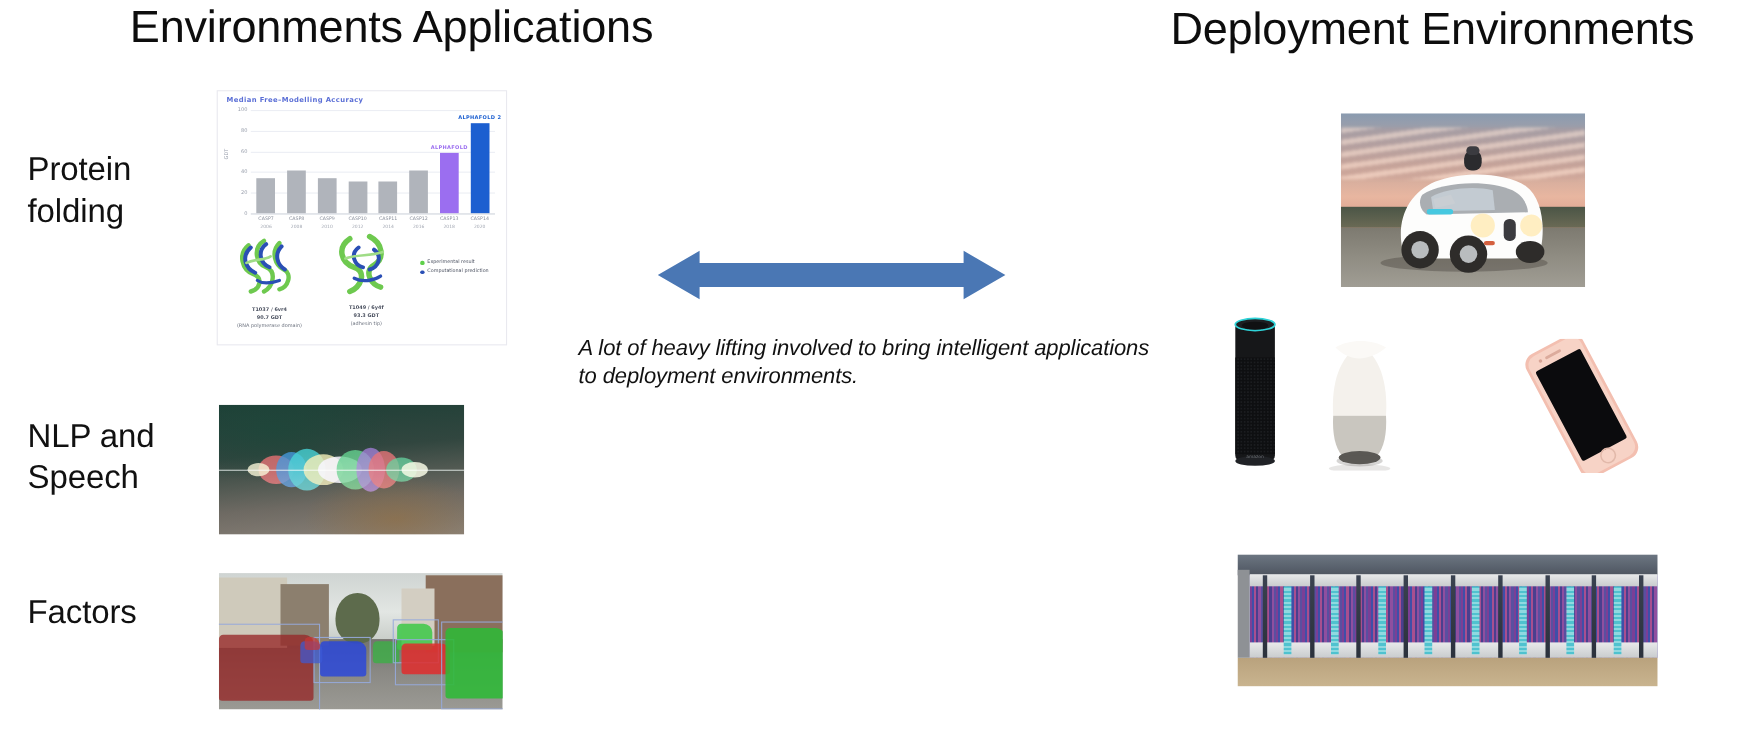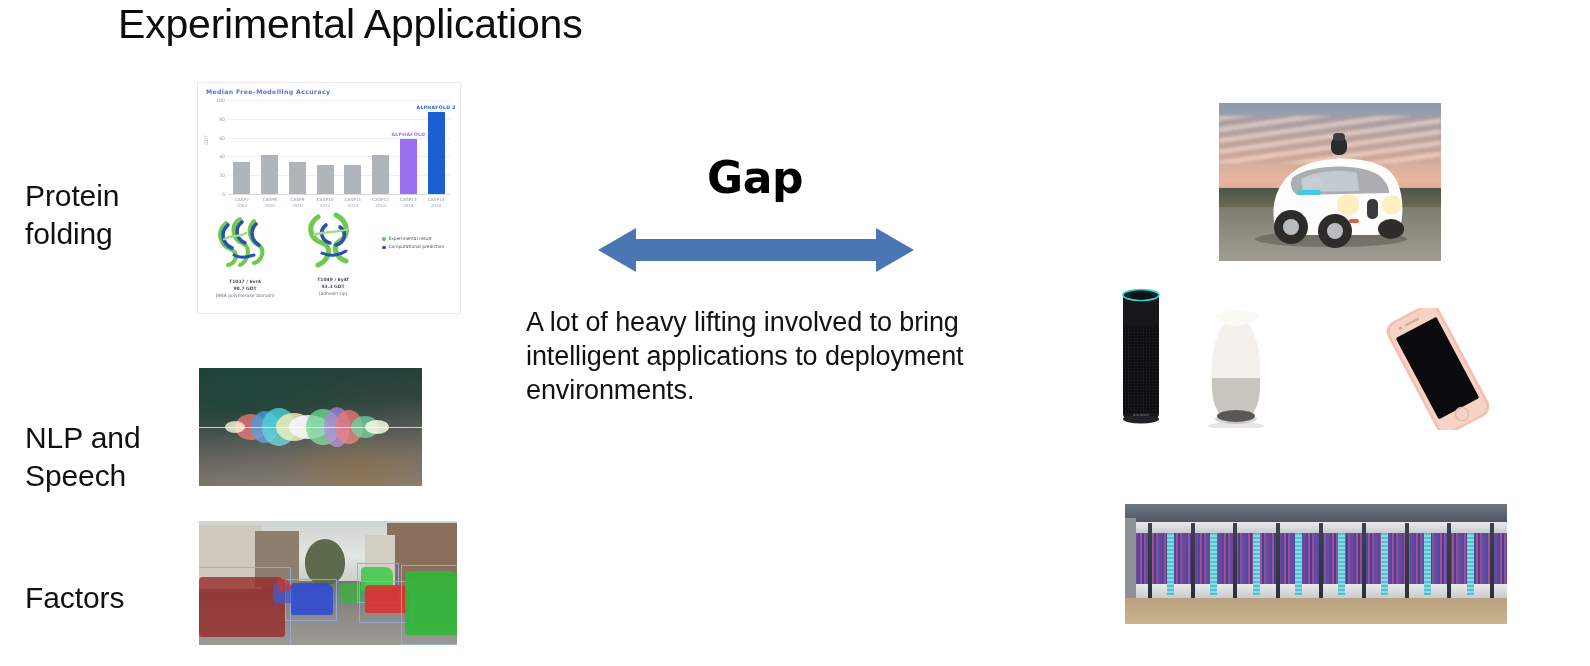--- a/index.html
+++ b/index.html
@@ -35,21 +35,20 @@
   #title-right { left: 1064px; top: 6px; }
 
   
   .row-label {
     position: absolute;
     font-size: 30px;
     font-weight: 400;
     line-height: 1.26;
     color: #111111;
     letter-spacing: -0.1px;
-    margin-top: 41px;
   }
   #label-protein { left: 25px; top: 136px; }
   #label-nlp     { left: 25px; top: 378px; }
   #label-vision  { left: 25px; top: 538px; }
 
   
   #gap-word {
     position: absolute;
     left: 640px;
     top: 152px;
@@ -63,25 +62,26 @@
   }
   #gap-arrow {
     position: absolute;
     left: 596px;
     top: 226px;
     width: 320px;
     height: 48px;
   }
   .para {
     position: absolute;
-    font-size: 27px;
+    font-size: 20px;
     line-height: 1.26;
     color: #111111;
     letter-spacing: -0.1px;
     white-space: pre-line;
+    font-style: italic;
   }
   #para-1 { left: 526px; top: 305px; width: 520px; }
   #para-2 { left: 526px; top: 443px; width: 600px; }
 
   
   .pic {
     position: absolute;
     overflow: hidden;
     background: #ffffff;
   }
@@ -242,21 +242,22 @@
   .dc-teal {
     position: absolute; width: 7px;
     background: repeating-linear-gradient(180deg, #4fc2cf 0 2px, #8fd9e0 2px 4px);
   }
 </style>
 </head>
 <body>
 
 <div id="slide">
 
-  <div class="col-title" id="title-left">Experimental Applications</div>
+  <div class="col-title" id="title-left">Environments Applications</div>
+  <div class="col-title" id="title-right">Deployment Environments</div>
 
   <div class="row-label" id="label-protein" style="white-space:pre-line">Protein
 folding</div>
   <div class="row-label" id="label-nlp" style="white-space:pre-line">NLP and
 Speech</div>
   <div class="row-label" id="label-vision" style="white-space:pre-line">Factors</div>
 
   <div class="pic" id="fig-alphafold">
     <div id="af-title">Median Free–Modelling Accuracy</div>
 
@@ -540,21 +541,20 @@
         <div class="dc-teal" style="left: 33.4%; top: 24%; height: 52%;"></div>
         <div class="dc-teal" style="left: 44.6%; top: 24%; height: 52%;"></div>
         <div class="dc-teal" style="left: 55.8%; top: 24%; height: 52%;"></div>
         <div class="dc-teal" style="left: 67%; top: 24%; height: 52%;"></div>
         <div class="dc-teal" style="left: 78.2%; top: 24%; height: 52%;"></div>
         <div class="dc-teal" style="left: 89.4%; top: 24%; height: 52%;"></div>
       </div>
     <div style="position:absolute;left:0;top:12%;bottom:22%;width:3%;background:#8e9195"></div>
   </div>
 
-  <div id="gap-word">Gap</div>
 
   <svg id="gap-arrow" viewBox="0 0 320 48">
     <g id="arrow-g">
       <path d="M40 13 L280 13 L280 2 L318 24 L280 46 L280 35 L40 35 L40 46 L2 24 L40 2 Z" fill="#4a77b4"></path>
     </g>
   </svg>
 
   <div class="para" id="para-1">A lot of heavy lifting involved to bring intelligent applications to deployment environments.</div>
 
 </div>

